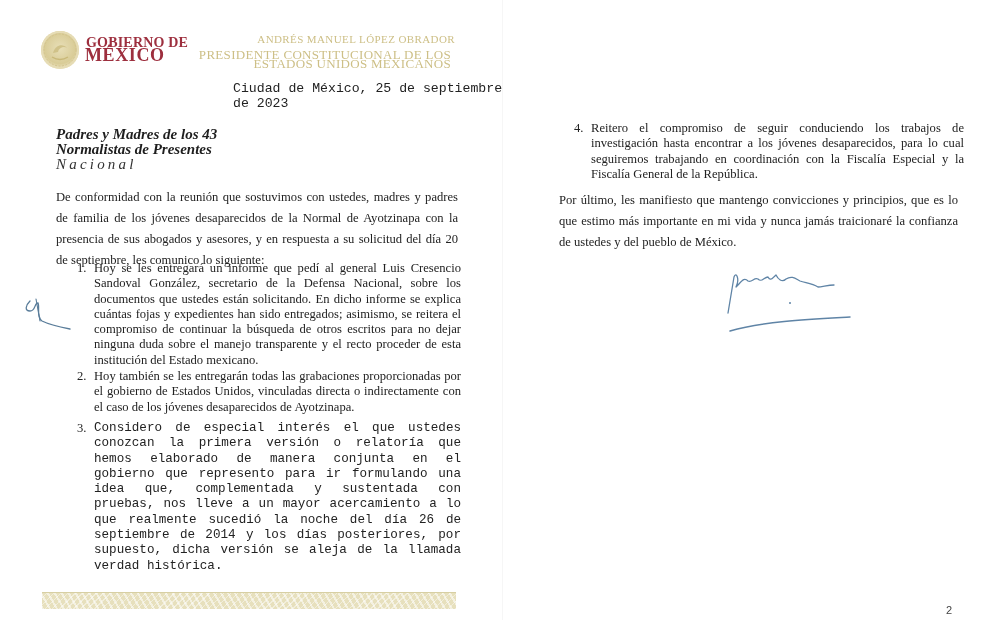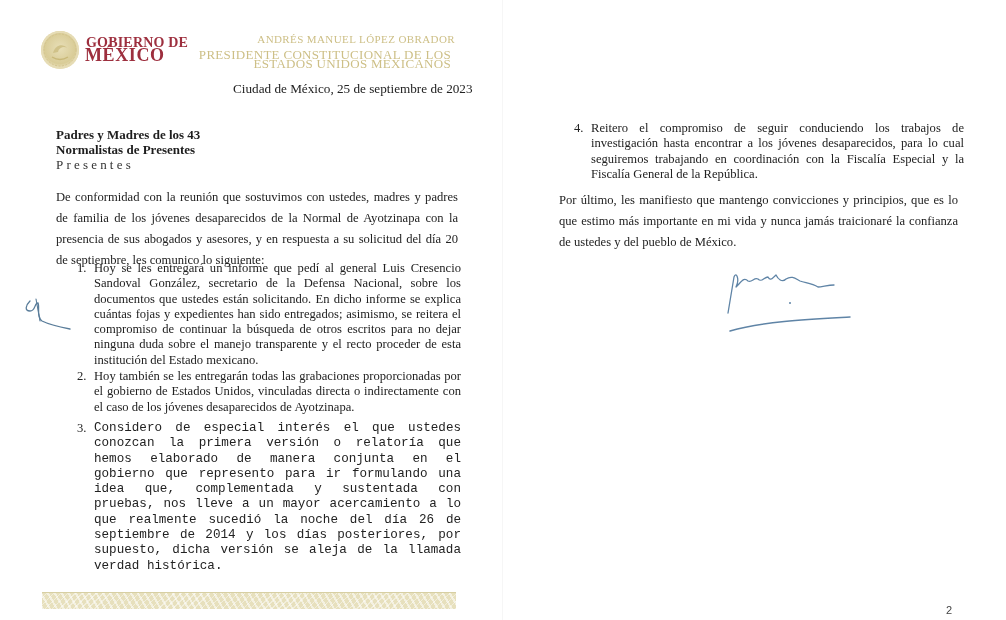--- a/index.html
+++ b/index.html
@@ -38,24 +38,24 @@
       color: #cdbf86; letter-spacing: 0.4px; 
     }
     .amlo-sub {
       position: absolute; right: 52px; font-size: 13px; color: #cdbf86;
       letter-spacing: 0.3px; text-align: right; text-transform: uppercase;
     }
     .amlo-sub.l1 { top: 47px; }
     .amlo-sub.l2 { top: 56px; }
 
     .date {
-      position: absolute; left: 233px; top: 81px; font-size: 13.2px; color: #222;
+      position: absolute; left: 233px; top: 81px; font-size: 13.2px; color: #222; font-family: Liberation Mono, monospace;
     }
     .addressee {
-      position: absolute; left: 56px; top: 127px; font-size: 13px; line-height: 15px;
+      position: absolute; left: 56px; top: 127px; font-size: 15px; line-height: 15px; font-style: italic;
     }
     .addressee .b { font-weight: bold; display: block; }
     .addressee .presentes { letter-spacing: 3.2px; display: block; color: #333; }
 
     .para {
       position: absolute; font-size: 12.6px; line-height: 21px; text-align: justify;
       color: #222;
     }
     .intro { left: 56px; top: 187px; width: 402px; }
     .list-item { position: absolute; font-size: 12.6px; line-height: 15.3px; color: #222; }
@@ -103,21 +103,21 @@
 
   <div class="amlo-name">ANDRÉS MANUEL LÓPEZ OBRADOR</div>
   <div class="amlo-sub l1">PRESIDENTE CONSTITUCIONAL DE LOS</div>
   <div class="amlo-sub l2">ESTADOS UNIDOS MEXICANOS</div>
 
   <div class="date">Ciudad de México, 25 de septiembre de 2023</div>
 
   <div class="addressee">
     <span class="b">Padres y Madres de los 43</span>
     <span class="b">Normalistas de Presentes</span>
-    <span class="presentes">Presentes</span>
+    <span class="presentes">Nacional</span>
   </div>
 
   <div class="para intro">De conformidad con la reunión que sostuvimos con ustedes, madres y padres de familia de los jóvenes desaparecidos de la Normal de Ayotzinapa con la presencia de sus abogados y asesores, y en respuesta a su solicitud del día 20 de septiembre, les comunico lo siguiente:</div>
 
   <div class="list-item item1">
     <span class="num">1.</span>
     <div class="txt">Hoy se les entregará un informe que pedí al general Luis Cresencio Sandoval González, secretario de la Defensa Nacional, sobre los documentos que ustedes están solicitando. En dicho informe se explica cuántas fojas y expedientes han sido entregados; asimismo, se reitera el compromiso de continuar la búsqueda de otros escritos para no dejar ninguna duda sobre el manejo transparente y el recto proceder de esta institución del Estado mexicano.</div>
   </div>
   <div class="list-item item2">
     <span class="num">2.</span>

